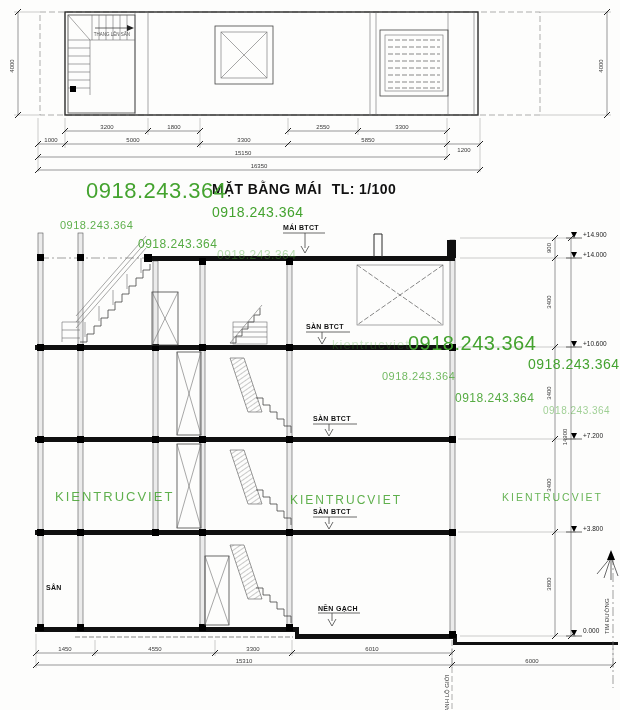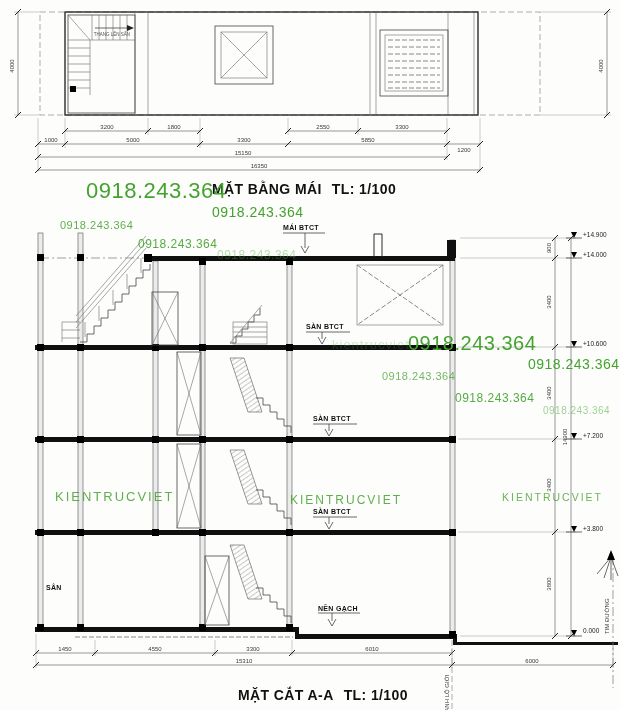--- a/index.html
+++ b/index.html
@@ -297,23 +297,20 @@
         <path class="thin8" d="M604,578 L611,557 M618,576 L611,557 M597,574 L611,557 M611,580 V557"></path>
         <polygon points="607,560 611,550 615,560" class="sq"></polygon>
       </g>
     </g>
   </g>
 </svg>
 
 <div class="title" style="left:212px; top:181px;">
   <span>MẶT BẰNG MÁI</span><span class="sc">TL: 1/100</span>
 </div>
-<div class="title" style="left:238px; top:687px;">
-  <span>MẶT CẮT A-A</span><span class="sc">TL: 1/100</span>
-</div>
 
 <div class="wm" style="left:86px;  top:178px; font-size:22px;">0918.243.364</div>
 <div class="wm" style="left:212px; top:204px; font-size:14px;">0918.243.364</div>
 <div class="wm" style="left:60px;  top:219px; font-size:11px; opacity:.85;">0918.243.364</div>
 <div class="wm" style="left:138px; top:237px; font-size:12px; opacity:.9;">0918.243.364</div>
 <div class="wm" style="left:217px; top:248px; font-size:12px; opacity:.38;">0918.243.364</div>
 <div class="wm faded-brand" style="left:332px; top:337px; font-size:13px; opacity:.25;">KIENTRUCVIET</div>
 <div class="wm" style="left:408px; top:332px; font-size:20px;">0918.243.364</div>
 <div class="wm" style="left:528px; top:356px; font-size:14px;">0918.243.364</div>
 <div class="wm" style="left:382px; top:370px; font-size:11px; opacity:.75;">0918.243.364</div>

